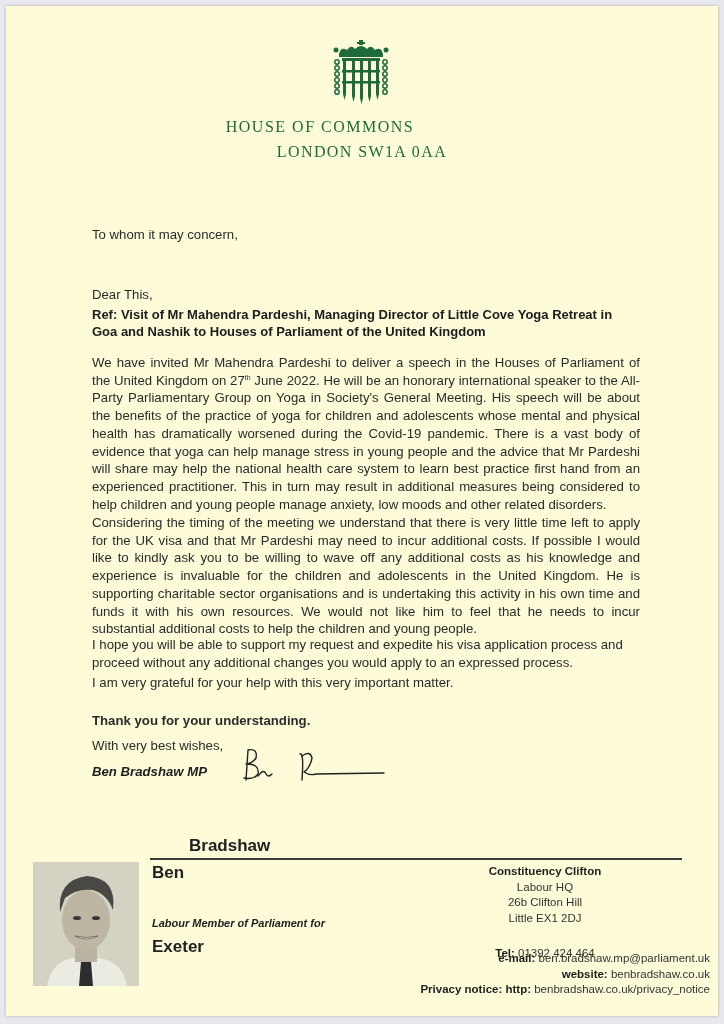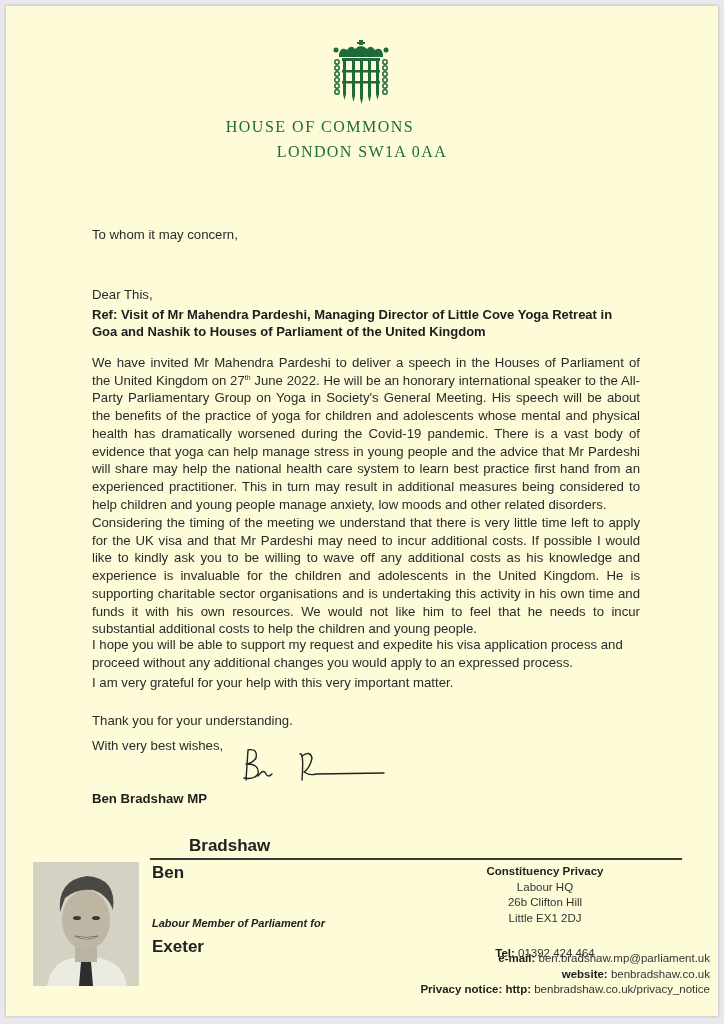--- a/index.html
+++ b/index.html
@@ -108,33 +108,33 @@
   <div>Ref: Visit of Mr Mahendra Pardeshi, Managing Director of Little Cove Yoga Retreat in</div>
   <div>Goa and Nashik to Houses of Parliament of the United Kingdom</div>
 </div>
 
 <div class="text just" style="top:354px;"><span>We have invited Mr Mahendra Pardeshi to deliver a speech in the Houses of Parliament of the United Kingdom on 27</span><sup>th</sup><span> June 2022. He will be an honorary international speaker to the All-Party Parliamentary Group on Yoga in Society's General Meeting. His speech will be about the benefits of the practice of yoga for children and adolescents whose mental and physical health has dramatically worsened during the Covid-19 pandemic. There is a vast body of evidence that yoga can help manage stress in young people and the advice that Mr Pardeshi will share may help the national health care system to learn best practice first hand from an experienced practitioner. This in turn may result in additional measures being considered to help children and young people manage anxiety, low moods and other related disorders.</span></div>
 
 <div class="text just" style="top:514px;">Considering the timing of the meeting we understand that there is very little time left to apply for the UK visa and that Mr Pardeshi may need to incur additional costs. If possible I would like to kindly ask you to be willing to wave off any additional costs as his knowledge and experience is invaluable for the children and adolescents in the United Kingdom. He is supporting charitable sector organisations and is undertaking this activity in his own time and funds it with his own resources. We would not like him to feel that he needs to incur substantial additional costs to help the children and young people.</div>
 
 <div class="text" style="top:636px;">I hope you will be able to support my request and expedite his visa application process and proceed without any additional changes you would apply to an expressed process.</div>
 <div class="text" style="top:646px;margin-top:28px;">I am very grateful for your help with this very important matter.</div>
-<div class="text" style="top:712px;">Thank you for your understanding.</div>
+<div class="text" style="top:712px;font-weight:bold;">Thank you for your understanding.</div>
 <div class="text" style="top:737px;">With very best wishes,</div>
 
 <svg class="signature" viewBox="0 0 150 40">
   <g fill="none" stroke="#222" stroke-width="1.4" stroke-linecap="round" stroke-linejoin="round">
     <path d="M8 34 L10 4 Q20 2 18 12 Q14 18 8 18 Q22 18 20 28 Q16 34 6 32"></path>
     <path d="M20 30 Q26 22 28 28 Q30 32 34 28"></path>
     <path d="M62 8 Q66 6 64 34"></path>
     <path d="M64 10 Q72 4 74 12 Q72 22 66 26 Q72 30 78 28 L146 27"></path>
   </g>
 </svg>
 
-<div class="text bold" style="top:790px;">Ben Bradshaw MP</div>
+<div class="text bold" style="top:763px;font-style:italic;">Ben Bradshaw MP</div>
 
 <div class="rule" style="left:150px; top:858px; width:532px;"></div>
 
 <div class="photo">
   <svg width="106" height="124" viewBox="0 0 106 124">
     <rect width="106" height="124" fill="#d4d2c2"></rect>
     <path d="M14 124 Q18 100 40 96 L66 96 Q90 100 94 124 Z" fill="#ecebe2"></path>
     <polygon points="48,100 58,100 60,124 46,124" fill="#2d2d30"></polygon>
     <rect x="42" y="80" width="22" height="20" fill="#b9b3a2"></rect>
     <ellipse cx="53" cy="58" rx="24" ry="30" fill="#bdb6a3"></ellipse>
@@ -144,21 +144,21 @@
     <path d="M42 74 Q53 80 65 74 Q53 77 42 74 Z" fill="#f4f2ea" stroke="#6a655a" stroke-width="0.8"></path>
   </svg>
 </div>
 
 <div class="name-line" style="top:863px;">Ben</div>
 <div class="name-line" style="top:836px;margin-left:37px;">Bradshaw</div>
 <div class="role">Labour Member of Parliament for</div>
 <div class="name-line" style="top:937px;">Exeter</div>
 
 <div class="office" style="top:864px;">
-  <div><b>Constituency Privacy</b></div>
+  <div><b>Constituency Clifton</b></div>
   <div>Labour HQ</div>
   <div>26b Clifton Hill</div>
   <div>Little EX1 2DJ</div>
   <div style="margin-top:20px;"><b>Tel:</b><span> 01392 424 464</span></div>
 </div>
 
 <div class="contact" style="top:951px;">
   <div><b>e-mail:</b><span> ben.bradshaw.mp@parliament.uk</span></div>
   <div><b>website:</b><span> benbradshaw.co.uk</span></div>
   <div><b>Privacy notice: http:</b><span> benbradshaw.co.uk/privacy_notice</span></div>

